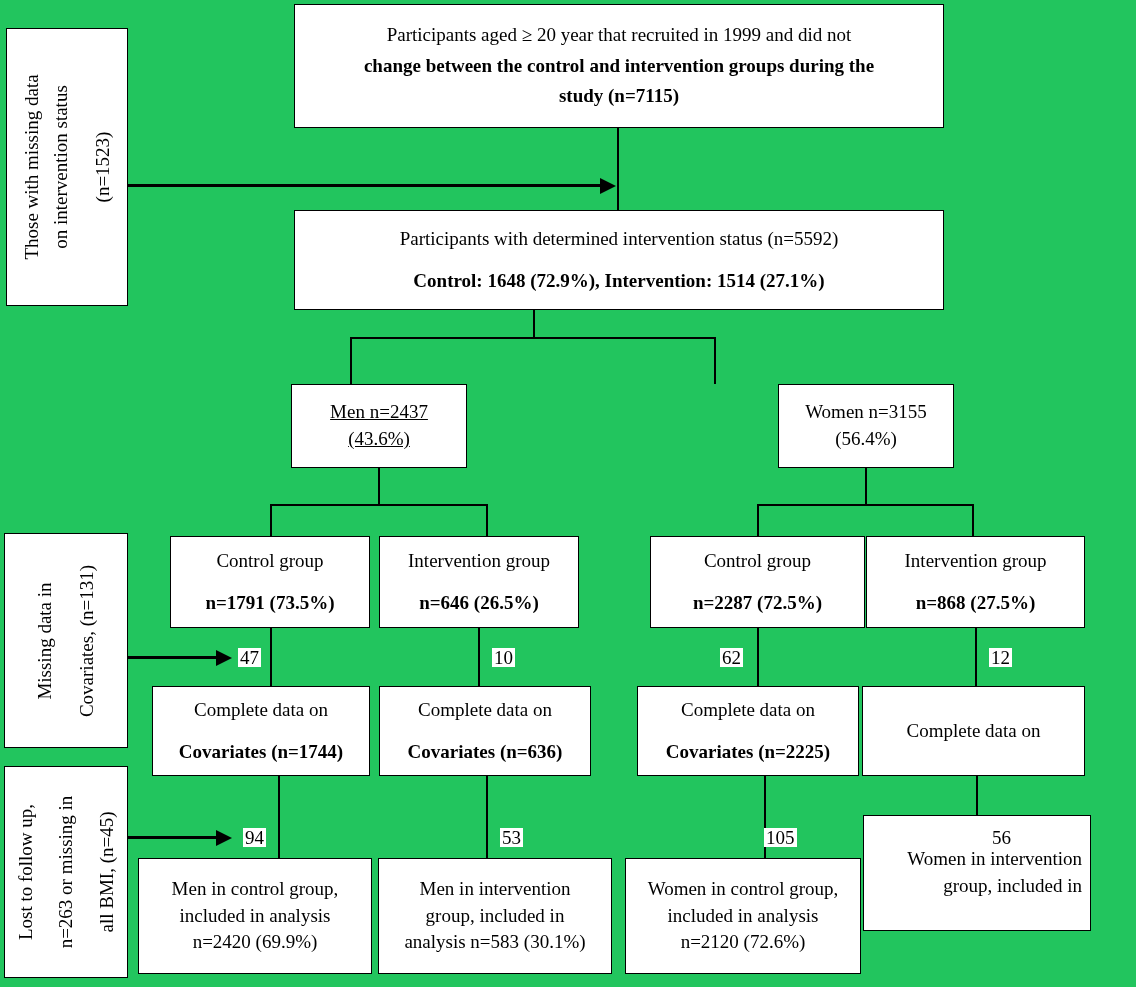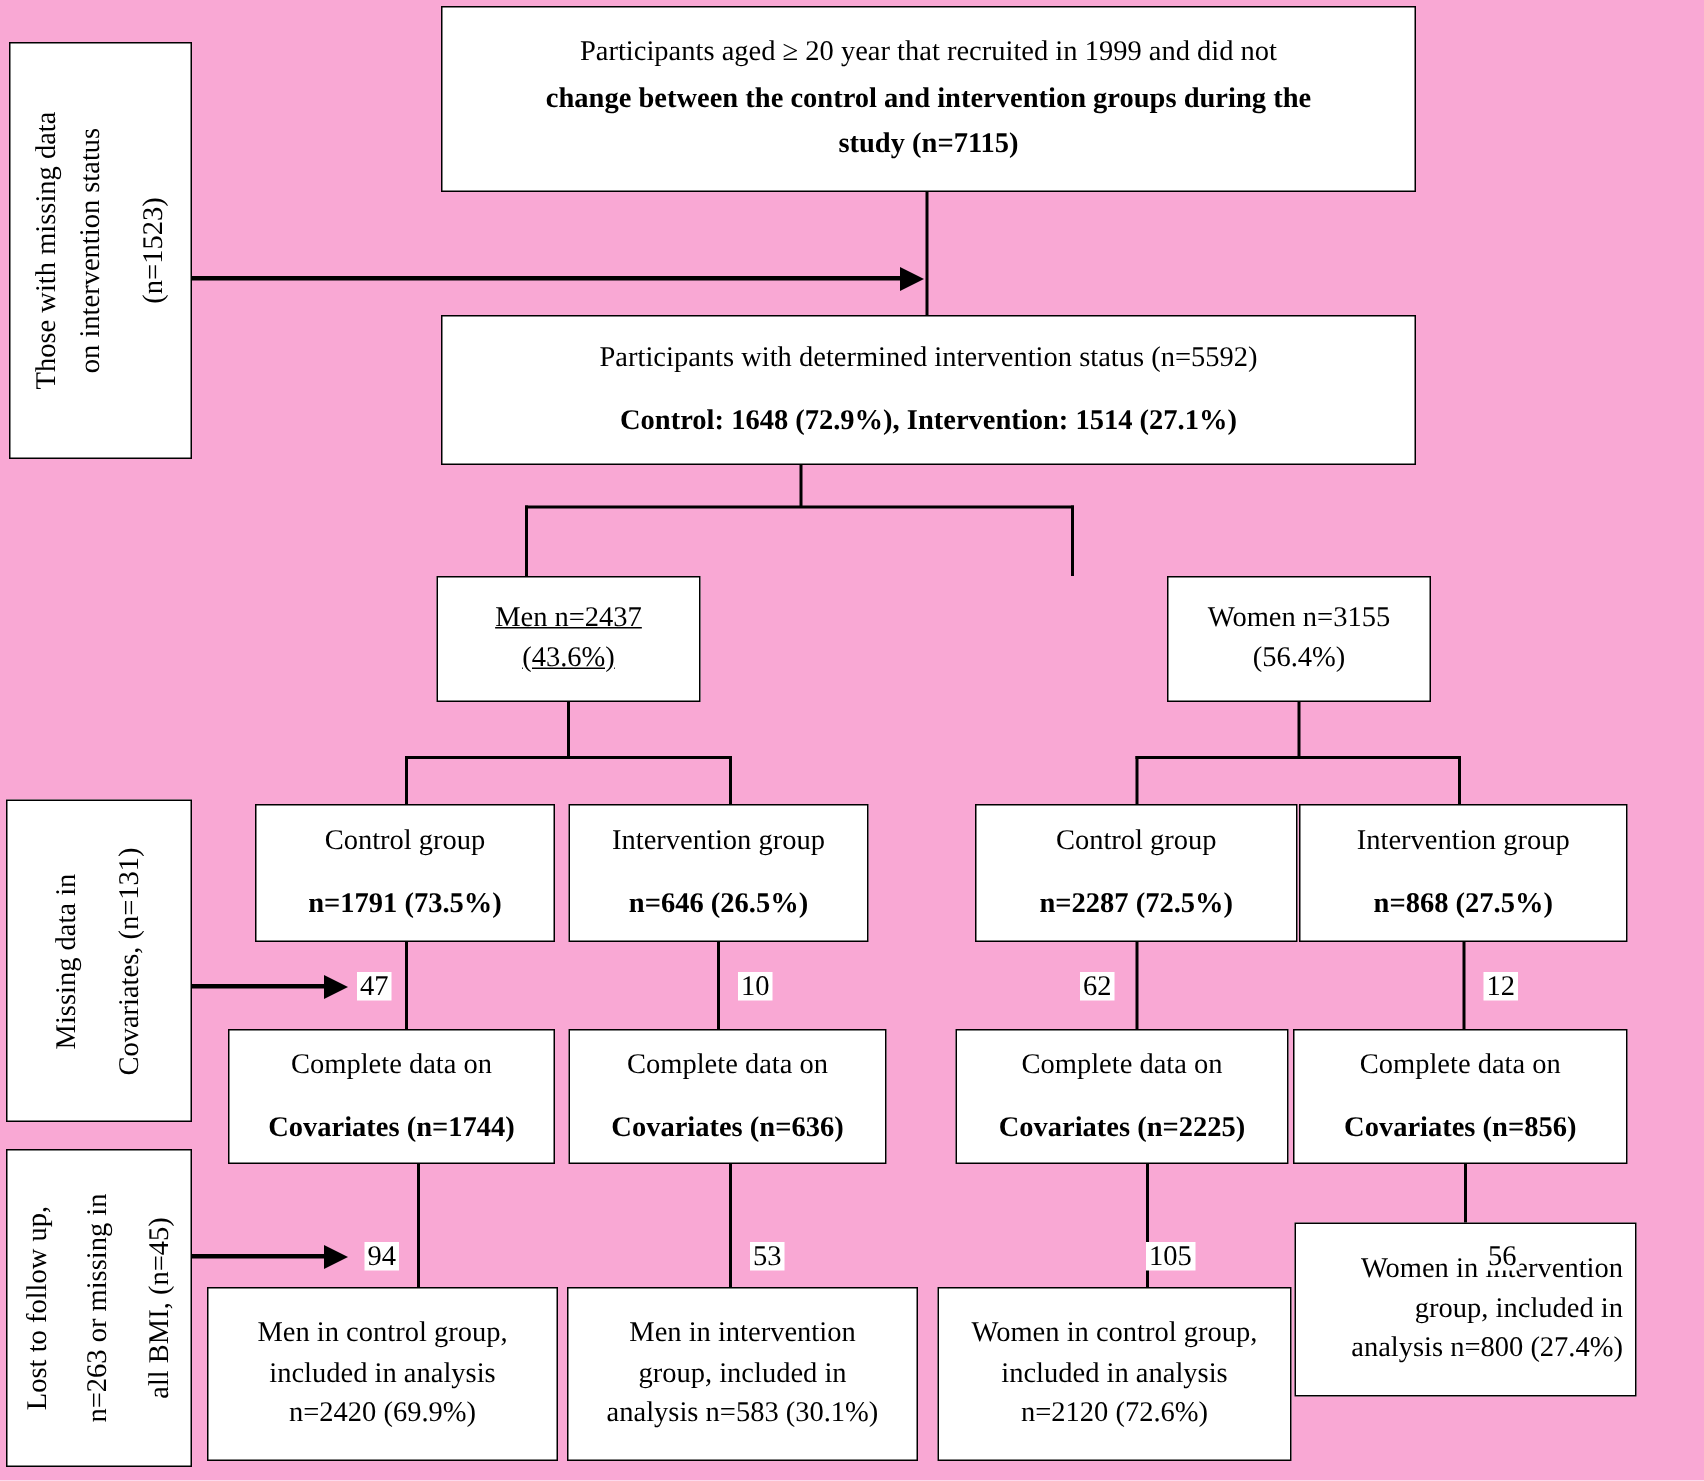--- a/index.html
+++ b/index.html
@@ -5,21 +5,21 @@
   html,body{margin:0;padding:0;background:#ffffff;}
   body{
     font-family:"Liberation Serif","DejaVu Serif",serif;
     color:#000000;
   }
   #canvas{
     position:relative;
     width:1136px;
     height:987px;
     overflow:hidden;
-    background:#f9a8d4;
+    background:#22c55e;
   }
   .box{
     position:absolute;
     box-sizing:border-box;
     border:1.4px solid #000;
     background:#fff;
     display:flex;
     flex-direction:column;
     align-items:center;
     justify-content:center;
@@ -178,21 +178,20 @@
     <span class="ln">Covariates (n=636)</span>
   </div>
 
   <div class="box spaced" style="left:637px;top:686px;width:222px;height:90px;">
     <span class="ln">Complete data on</span>
     <span class="ln">Covariates (n=2225)</span>
   </div>
 
   <div class="box spaced" style="left:862px;top:686px;width:223px;height:90px;">
     <span class="ln">Complete data on</span>
-    <span class="ln">Covariates (n=856)</span>
   </div>
 
   <div class="vbox" style="left:4px;top:766px;width:124px;height:212px;">
     <div class="rot">
       <span class="ln">Lost to follow up,</span>
       <span class="ln" style="margin-top:11px;">n=263 or missing in</span>
       <span class="ln" style="margin-top:11px;">all BMI, (n=45)</span>
     </div>
   </div>
 
@@ -223,16 +222,15 @@
 
   <div class="box" style="left:625px;top:858px;width:236px;height:116px;">
     <span class="ln">Women in control group,</span>
     <span class="ln">included in analysis</span>
     <span class="ln">n=2120 (72.6%)</span>
   </div>
 
   <div class="box" style="left:863px;top:815px;width:228px;height:116px;text-align:right;">
     <span class="ln">Women in intervention</span>
     <span class="ln">group, included in</span>
-    <span class="ln">analysis n=800 (27.4%)</span>
   </div>
 
 </div>
 
 </body></html>

